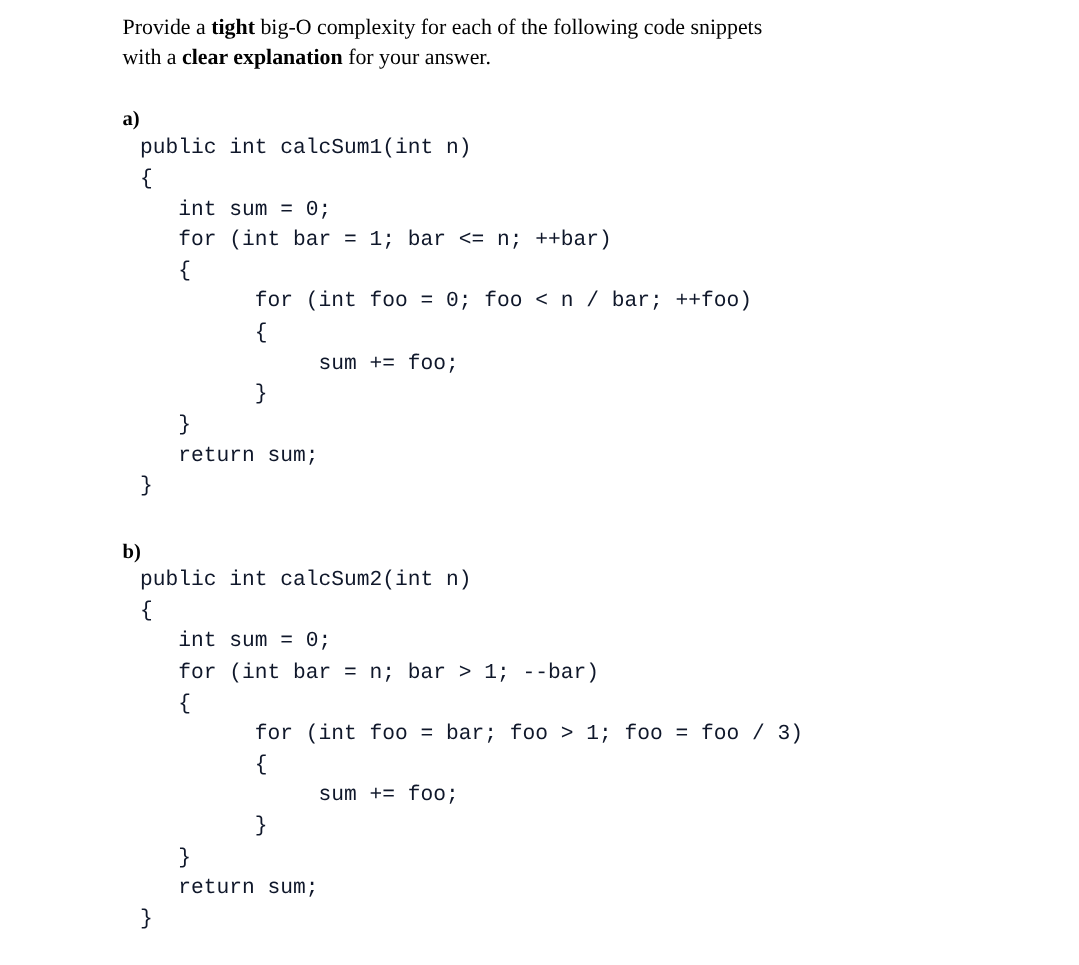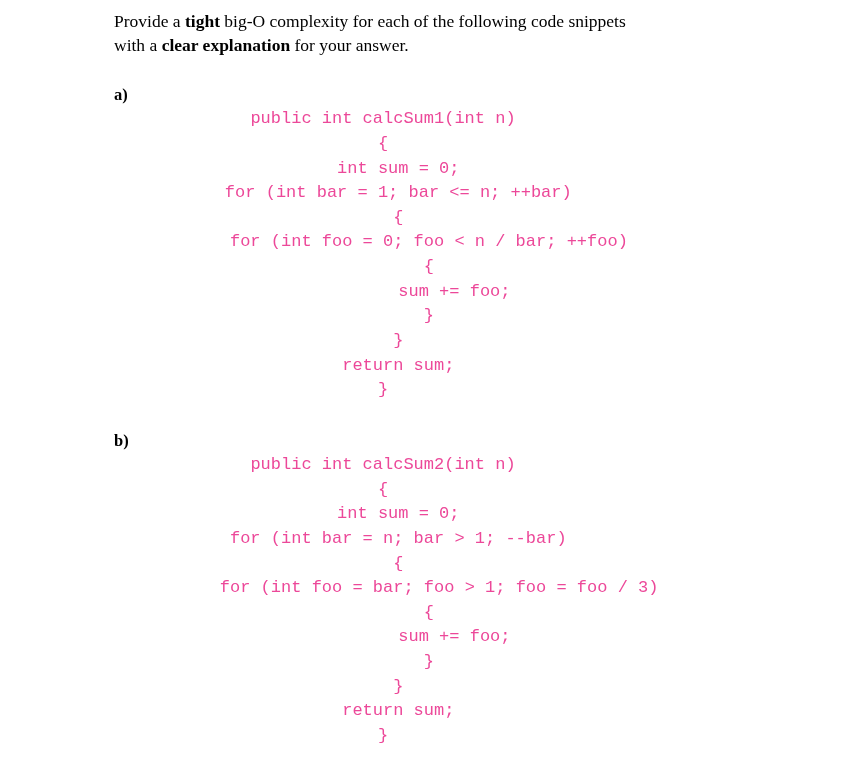--- a/index.html
+++ b/index.html
@@ -5,21 +5,21 @@
   body {
     margin: 0;
     padding: 0;
     background: #ffffff;
     font-family: "Times New Roman", Times, serif;
     color: #000000;
   }
   .page {
     width: 708px;
     min-height: 772px;
-    padding: 10px 0 20px 16px;
+    padding: 10px 0 20px 0;
     box-sizing: border-box;
     border-radius: 17px;
   }
   .intro {
     margin: 0 70px 20px 98px;
     font-size: 17.5px;
     line-height: 1.35;
   }
   .problem {
     margin: 28px 70px 0 98px;
@@ -29,22 +29,21 @@
     font-size: 16.5px;
     font-family: "Times New Roman", Times, serif;
     margin-bottom: 2px;
   }
   .code-block {
     font-family: "Consolas", "Menlo", "Courier New", monospace;
     font-size: 17px;
     line-height: 1.45;
     white-space: pre;
     margin-left: 14px;
-    color: #ec4899;
-    text-align: center;
+    color: #0f172a;
   }
   .bold { font-weight: bold; }
 </style>
 </head>
 <body>
 
 <div class="page">
 
   <p class="intro">
     <span>Provide a </span><span class="bold">tight</span><span> big-O complexity for each of the following code snippets with a </span><span class="bold">clear explanation</span><span> for your answer.</span>

